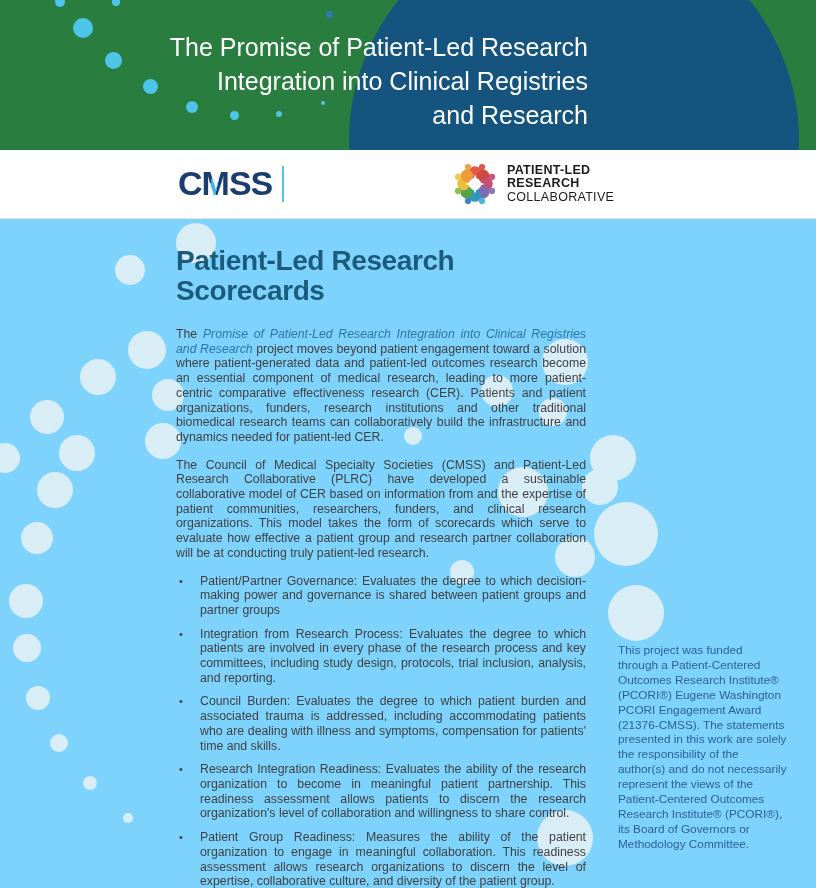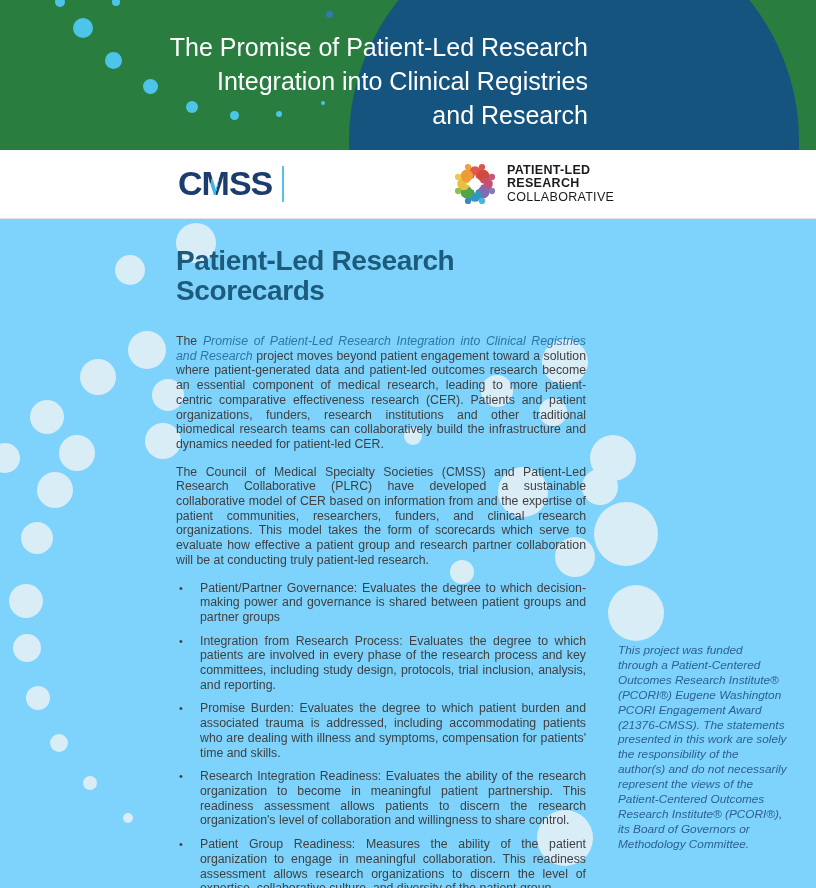--- a/index.html
+++ b/index.html
@@ -80,35 +80,34 @@
   .main-col {
     position: absolute; left: 176px; top: 246px;
     width: 410px; z-index: 1;
     color: #414042;
     font-size: 12.3px; line-height: 14.7px;
   }
   .main-heading {
     color: #1d5b7d;
     font-size: 28px; line-height: 30px; font-weight: 700;
     letter-spacing: -0.4px;
-    margin-bottom: 28px;
+    margin-bottom: 21px;
   }
   .main-col p { text-align: justify; margin-bottom: 13px; }
   .em-blue { color: #2e74a8; font-style: italic; }
   .bullets { margin-top: 1px; }
   .bullet { display: flex; margin-bottom: 9px; }
   .bullet-marker { width: 24px; flex: 0 0 24px; text-align: left; padding-left: 3px; font-size: 11px; line-height: 14.7px; }
   .bullet-body { flex: 1; text-align: justify; }
   .bullet-title { font-weight: 400; }
   
   .sidebar-note {
     position: absolute; left: 618px; top: 643px;
     width: 186px; z-index: 1;
     color: #2d6191;
-    font-style: italic;
     font-size: 11.8px; line-height: 14.9px;
     white-space: pre-line;
   }
 </style>
 </head>
 <body>
 
 <div class="page">
 
   <div class="banner">
@@ -208,21 +207,21 @@
       <div class="bullet">
         <div class="bullet-marker">•</div>
         <div class="bullet-body"><span class="bullet-title">Patient/Partner Governance:</span><span> Evaluates the degree to which decision-making power and governance is shared between patient groups and partner groups</span></div>
       </div>
       <div class="bullet">
         <div class="bullet-marker">•</div>
         <div class="bullet-body"><span class="bullet-title">Integration from Research Process:</span><span> Evaluates the degree to which patients are involved in every phase of the research process and key committees, including study design, protocols, trial inclusion, analysis, and reporting.</span></div>
       </div>
       <div class="bullet">
         <div class="bullet-marker">•</div>
-        <div class="bullet-body"><span class="bullet-title">Promise Burden:</span><span> Evaluates the degree to which patient burden and associated trauma is addressed, including accommodating patients who are dealing with illness and symptoms, compensation for patients' time and skills.</span></div>
+        <div class="bullet-body"><span class="bullet-title">Council Burden:</span><span> Evaluates the degree to which patient burden and associated trauma is addressed, including accommodating patients who are dealing with illness and symptoms, compensation for patients' time and skills.</span></div>
       </div>
       <div class="bullet">
         <div class="bullet-marker">•</div>
         <div class="bullet-body"><span class="bullet-title">Research Integration Readiness:</span><span> Evaluates the ability of the research organization to become in meaningful patient partnership. This readiness assessment allows patients to discern the research organization's level of collaboration and willingness to share control.</span></div>
       </div>
       <div class="bullet">
         <div class="bullet-marker">•</div>
         <div class="bullet-body"><span class="bullet-title">Patient Group Readiness:</span><span> Measures the ability of the patient organization to engage in meaningful collaboration. This readiness assessment allows research organizations to discern the level of expertise, collaborative culture, and diversity of the patient group.</span></div>
       </div>
     </div>

